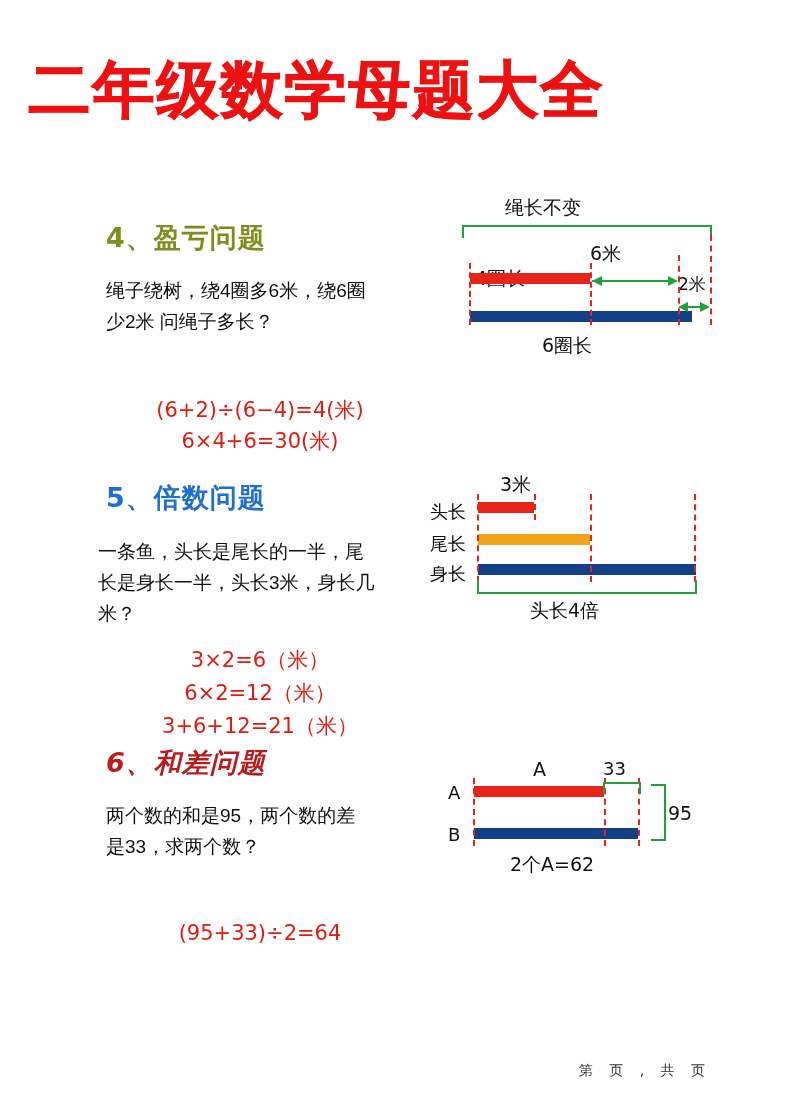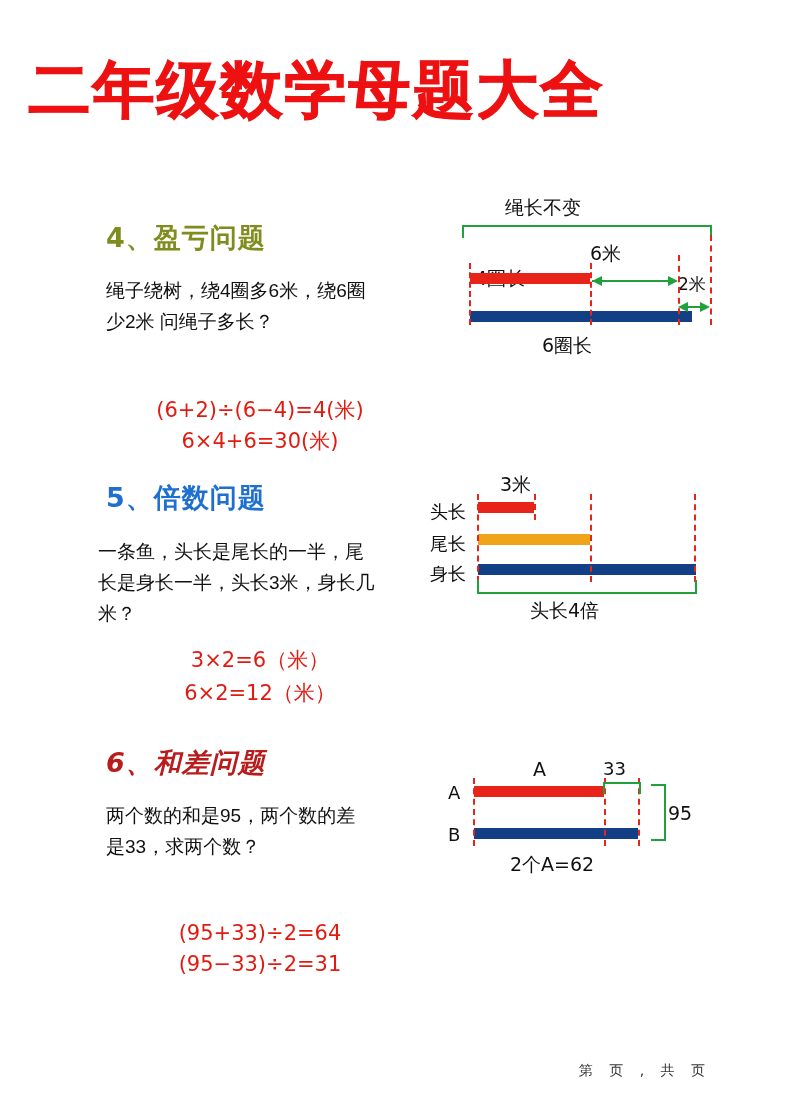--- a/index.html
+++ b/index.html
@@ -150,20 +150,21 @@
 
     <div class="lbl" style="left:92px; top:138px; font-size:19px;">6圈长</div>
   </div>
 
   <div class="sec-head blue" style="left:106px; top:480px;">5、倍数问题</div>
 
   <div class="prob" style="left:98px; top:536px; width:280px;">一条鱼，头长是尾长的一半，尾长是身长一半，头长3米，身长几米？</div>
 
   <div class="ans" style="left:95px; top:645px;">3×2=6（米）</div>
   <div class="ans" style="left:95px; top:678px;">6×2=12（米）</div>
+  <div class="ans" style="left:95px; top:711px;">3+6+12=21（米）</div>
 
   <div class="diagram" style="left:430px; top:472px; width:300px; height:180px;">
 
     <div class="lbl" style="left:70px; top:0px; font-size:19px;">3米</div>
 
     <div class="lbl" style="left:0px; top:28px; font-size:18px;">头长</div>
     <div class="lbl" style="left:0px; top:60px; font-size:18px;">尾长</div>
     <div class="lbl" style="left:0px; top:90px; font-size:18px;">身长</div>
 
     <div class="bar red" style="left:48px; top:30px; width:56px; height:11px;"></div>
@@ -180,21 +181,20 @@
     </svg>
 
     <div class="lbl" style="left:100px; top:126px; font-size:19px;">头长4倍</div>
   </div>
 
   <div class="sec-head red" style="left:106px; top:745px;">6、和差问题</div>
 
   <div class="prob" style="left:106px; top:800px; width:260px;">两个数的和是95，两个数的差是33，求两个数？</div>
 
   <div class="ans" style="left:95px; top:918px;">(95+33)÷2=64</div>
-  <div class="ans" style="left:95px; top:949px;">(95−33)÷2=31</div>
 
   <div class="diagram" style="left:448px; top:758px; width:290px; height:130px;">
 
     <div class="lbl" style="left:85px; top:0px; font-size:19px;">A</div>
     <div class="lbl" style="left:155px; top:0px; font-size:18px;">33</div>
 
     <div class="lbl" style="left:0px; top:24px; font-size:18px;">A</div>
     <div class="lbl" style="left:0px; top:66px; font-size:18px;">B</div>
 
     <div class="bar red" style="left:26px; top:28px; width:130px; height:11px;"></div>

